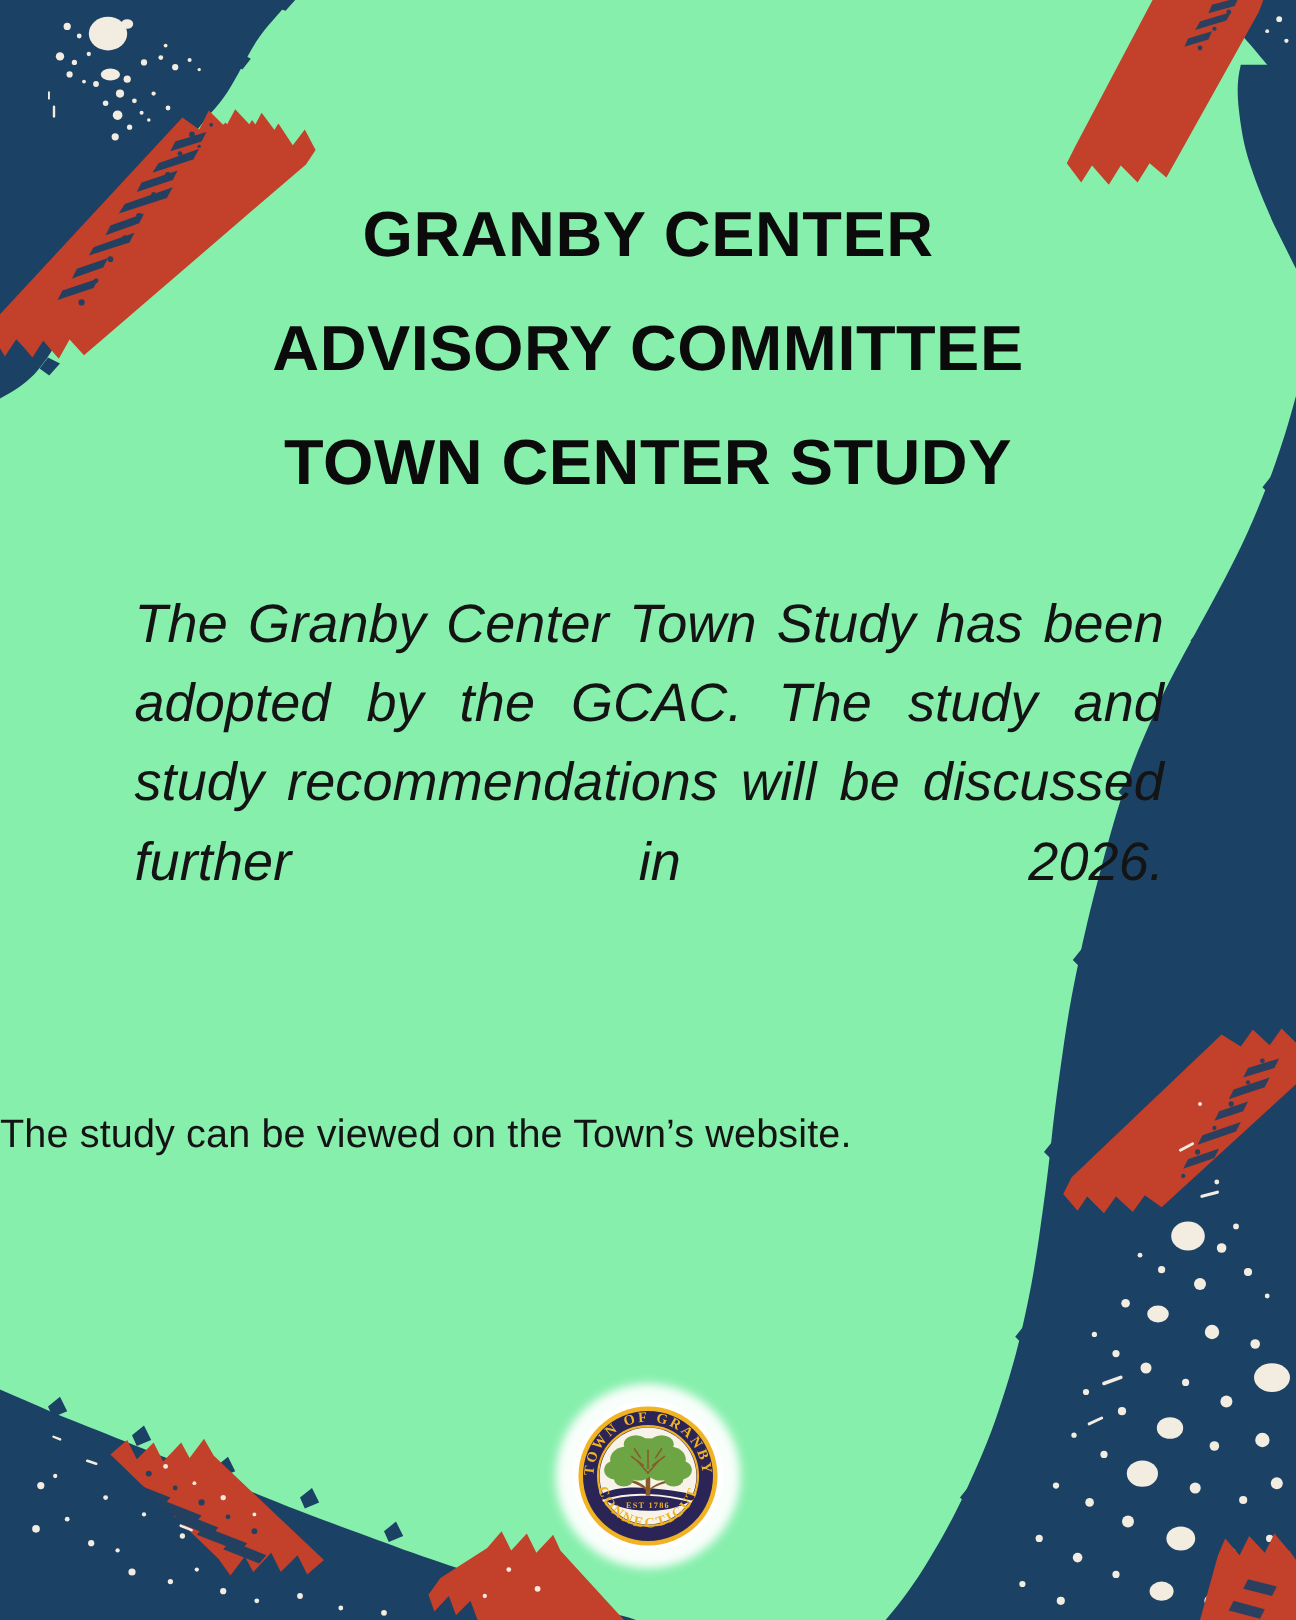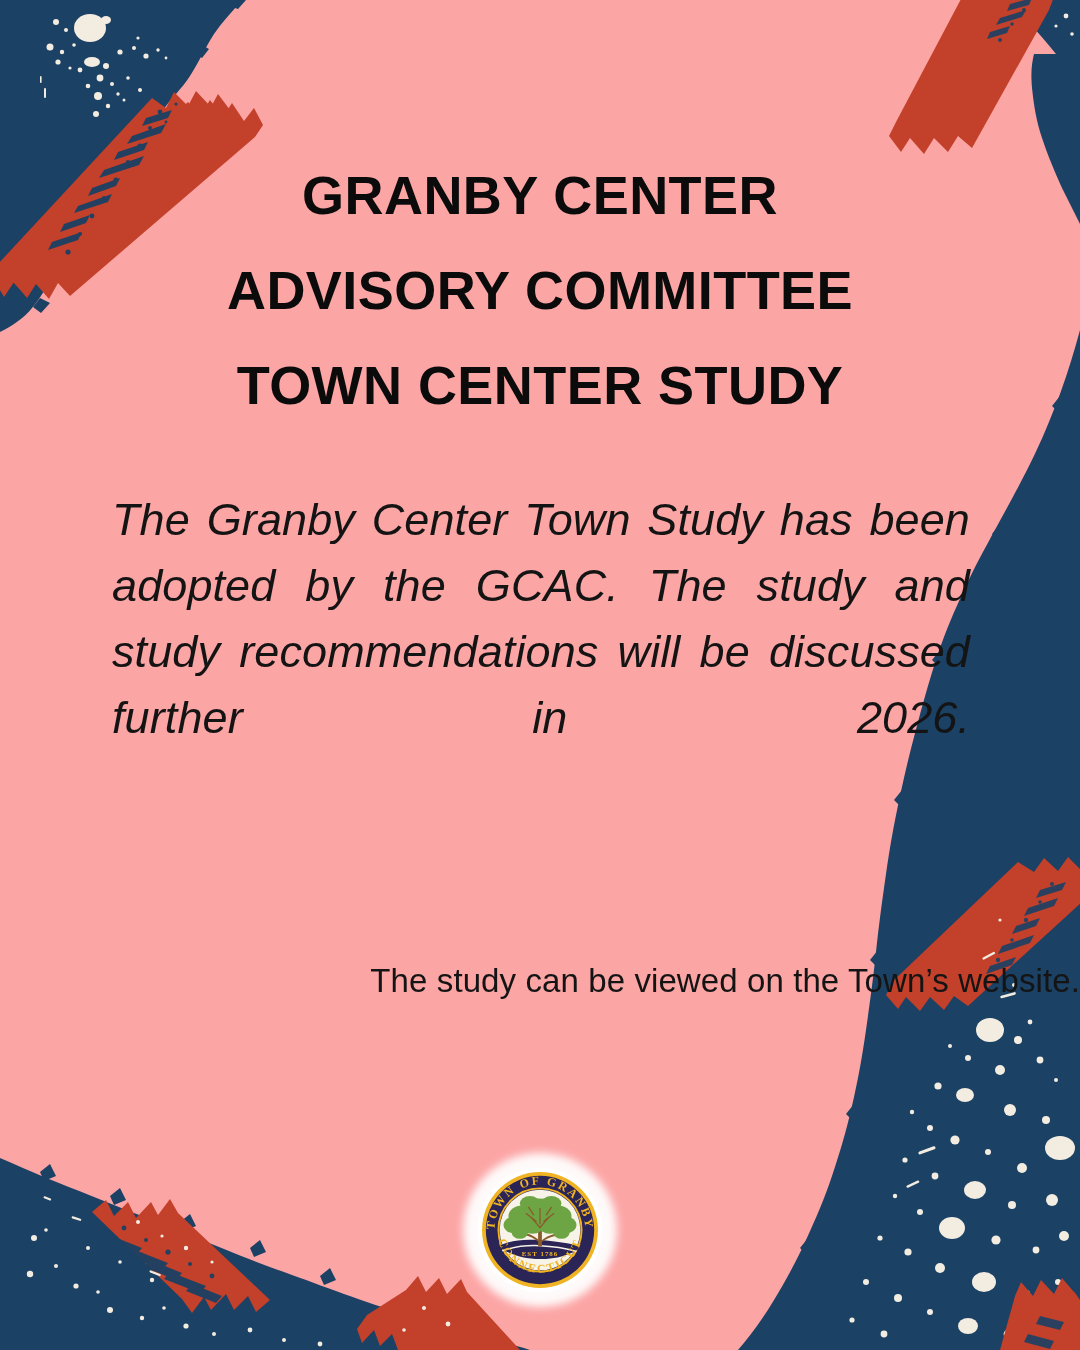--- a/index.html
+++ b/index.html
@@ -11,21 +11,21 @@
   }
 
   body {
     font-family: "Liberation Sans", sans-serif;
     background:#F3ECE1;
   }
 
   #poster {
     position:relative;
     width:1080px; height:1350px;
-    background:#fca5a5;
+    background:#86efac;
     overflow:hidden;
   }
 
   
   .deco-layer {
     position:absolute;
     inset:0;
     width:1080px; height:1350px;
     pointer-events:none;
   }
@@ -74,22 +74,21 @@
   }
   .body-text::after{
     content:"";
     display:inline-block;
     width:100%;
   }
 
   .note-block {
     position:absolute;
     top:922px; left:0; right:0;
-    text-align:right;
-    margin-top:36px;
+    text-align:left;
   }
 
   .note-text {
     font-family:"Liberation Sans", sans-serif;
     font-weight:400;
     font-size:33px;
     line-height:46px;
     color:#141414;
     letter-spacing:0.1px;
   }

